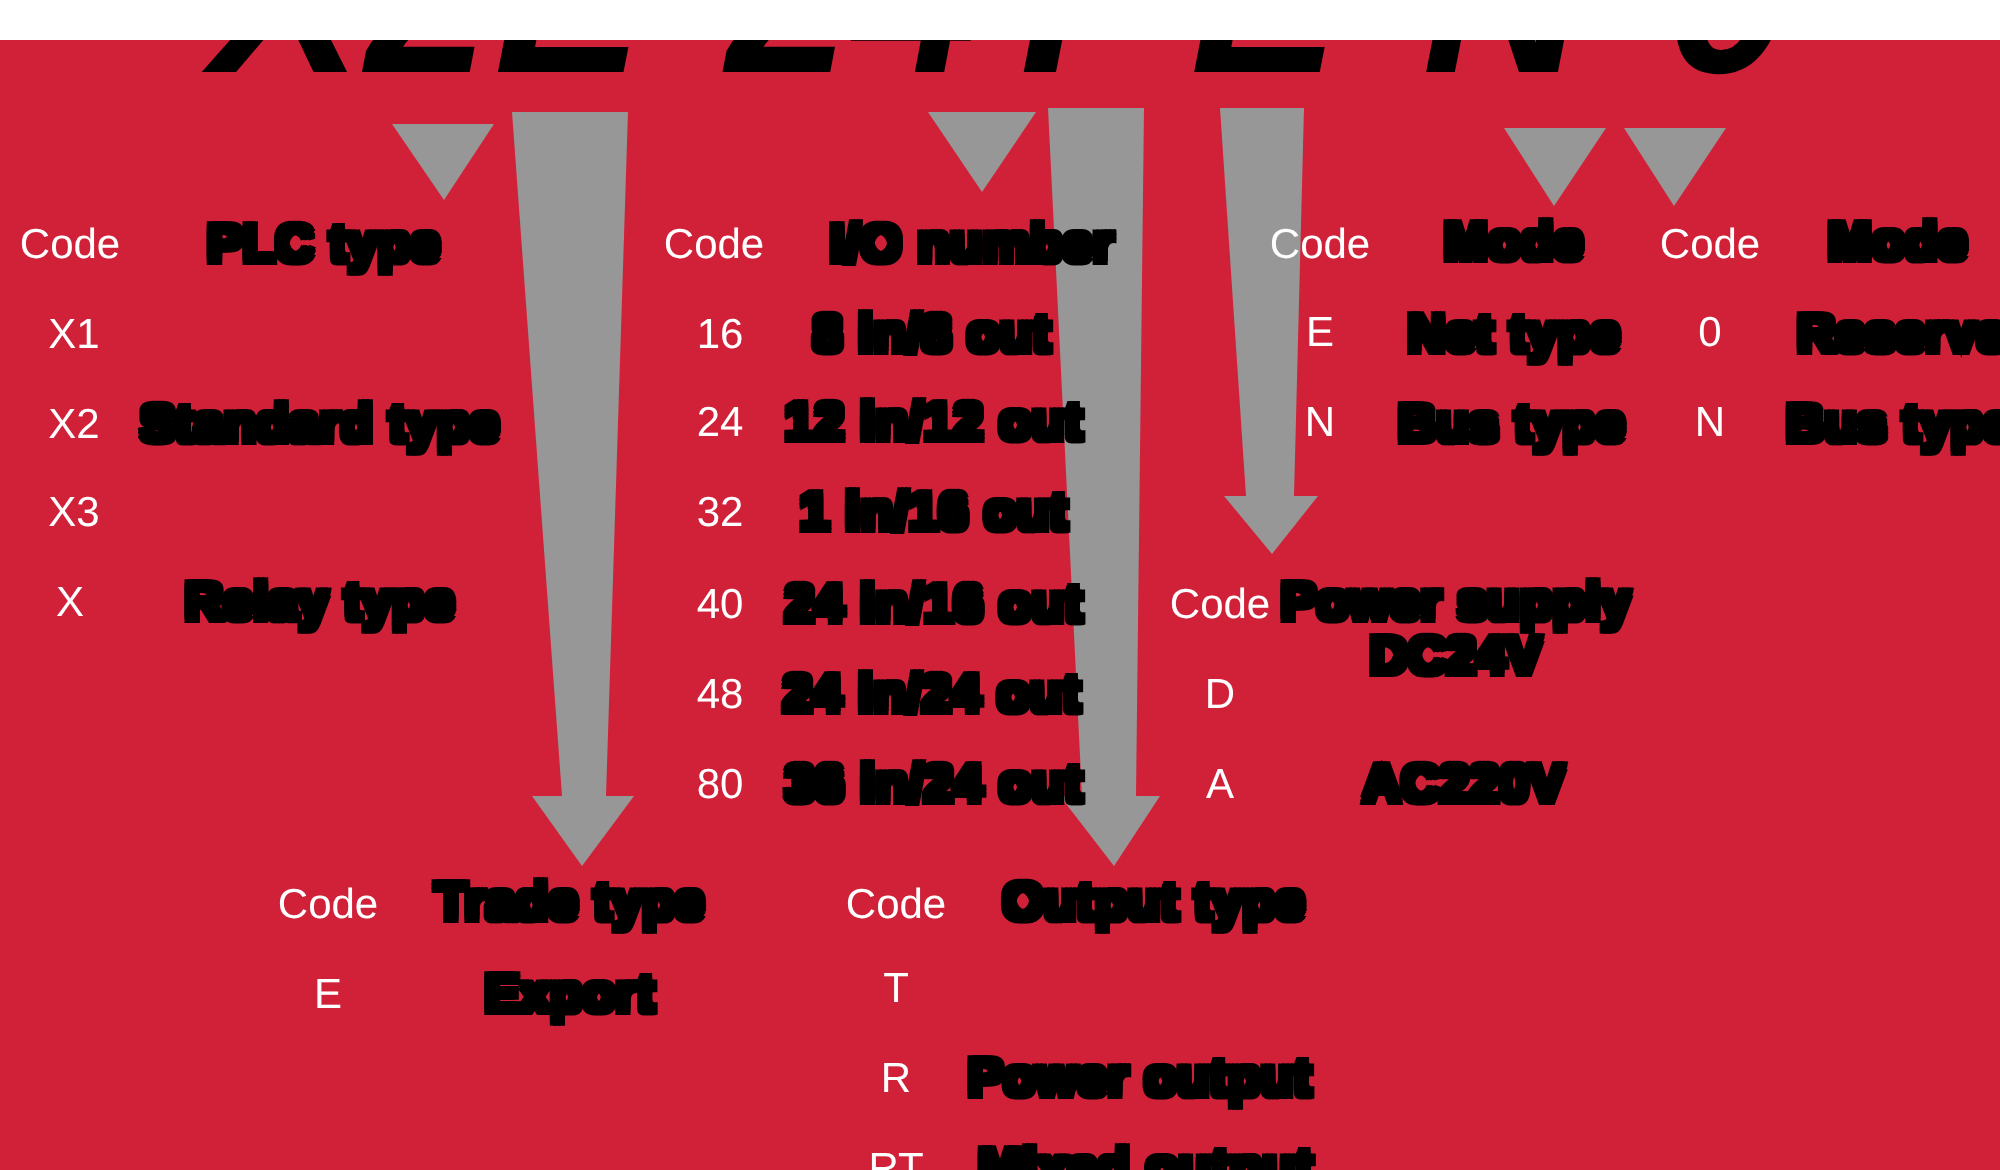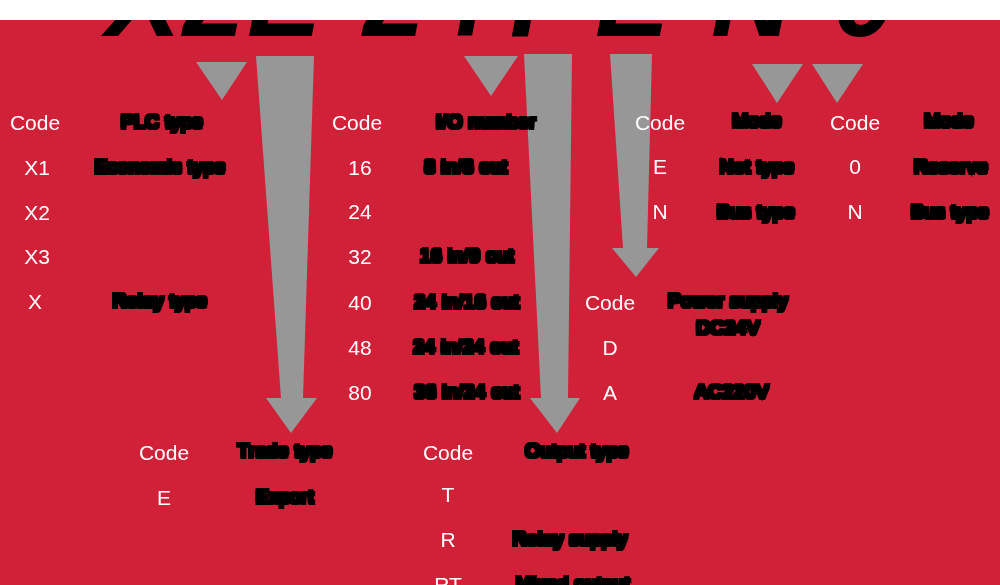--- a/index.html
+++ b/index.html
@@ -21,21 +21,21 @@
     font-size:112px;line-height:1;font-weight:bold;font-style:italic;
     letter-spacing:2px;color:#000;white-space:nowrap;
   }
   svg.connectors{position:absolute;left:0;top:0;z-index:1;}
   .cell{
     position:absolute;transform:translate(-50%,-50%);
     white-space:nowrap;z-index:3;
   }
   .wt{color:#FFFFFF;font-size:21px;}
   .bt{
-    color:#000;font-size:19px;font-weight:normal;letter-spacing:0.5px;
+    color:#000;font-size:26px;font-weight:bold;letter-spacing:0.5px;
     -webkit-text-stroke:3.2px #000;
     text-shadow:
       -2px 0 0 #000, 2px 0 0 #000, 0 -2px 0 #000, 0 2px 0 #000,
       -2px -2px 0 #000, 2px 2px 0 #000, -2px 2px 0 #000, 2px -2px 0 #000;
   }
 </style>
 </head>
 <body>
 
 <div id="stage">
@@ -55,33 +55,34 @@
       <polygon points="610,34 652,34 647,228 623,228"></polygon>
       <polygon points="612,228 659,228 636,257"></polygon>
       <polygon points="752,44 803,44 777,83"></polygon>
       <polygon points="812,44 863,44 837,83"></polygon>
     </g>
   </svg>
 
   <div class="cell wt" style="left:35px;top:103px">Code</div>
   <div class="cell bt" style="left:162px;top:102px">PLC type</div>
   <div class="cell wt" style="left:37px;top:148px">X1</div>
-  <div class="cell bt" style="left:160px;top:147px">Economic type</div>
   <div class="cell wt" style="left:37px;top:193px">X2</div>
+  <div class="cell bt" style="left:160px;top:192px">Standard type</div>
   <div class="cell wt" style="left:37px;top:237px">X3</div>
   <div class="cell wt" style="left:35px;top:282px">X</div>
   <div class="cell bt" style="left:160px;top:281px">Relay type</div>
 
   <div class="cell wt" style="left:357px;top:103px">Code</div>
   <div class="cell bt" style="left:486px;top:102px">I/O number</div>
   <div class="cell wt" style="left:360px;top:148px">16</div>
   <div class="cell bt" style="left:466px;top:147px">8 in/8 out</div>
   <div class="cell wt" style="left:360px;top:192px">24</div>
+  <div class="cell bt" style="left:467px;top:191px">12 in/12 out</div>
   <div class="cell wt" style="left:360px;top:237px">32</div>
-  <div class="cell bt" style="left:467px;top:236px">16 in/9 out</div>
+  <div class="cell bt" style="left:467px;top:236px">1 in/16 out</div>
   <div class="cell wt" style="left:360px;top:283px">40</div>
   <div class="cell bt" style="left:467px;top:282px">24 in/16 out</div>
   <div class="cell wt" style="left:360px;top:328px">48</div>
   <div class="cell bt" style="left:466px;top:327px">24 in/24 out</div>
   <div class="cell wt" style="left:360px;top:373px">80</div>
   <div class="cell bt" style="left:467px;top:372px">36 in/24 out</div>
 
   <div class="cell wt" style="left:660px;top:103px">Code</div>
   <div class="cell bt" style="left:757px;top:101px">Mode</div>
   <div class="cell wt" style="left:660px;top:147px">E</div>
@@ -105,17 +106,17 @@
 
   <div class="cell wt" style="left:164px;top:433px">Code</div>
   <div class="cell bt" style="left:285px;top:431px">Trade type</div>
   <div class="cell wt" style="left:164px;top:478px">E</div>
   <div class="cell bt" style="left:285px;top:477px">Export</div>
 
   <div class="cell wt" style="left:448px;top:433px">Code</div>
   <div class="cell bt" style="left:577px;top:431px">Output type</div>
   <div class="cell wt" style="left:448px;top:475px">T</div>
   <div class="cell wt" style="left:448px;top:520px">R</div>
-  <div class="cell bt" style="left:570px;top:519px">Relay supply</div>
+  <div class="cell bt" style="left:570px;top:519px">Power output</div>
   <div class="cell wt" style="left:448px;top:565px">RT</div>
   <div class="cell bt" style="left:573px;top:564px">Mixed output</div>
 
 </div>
 
 </body></html>

